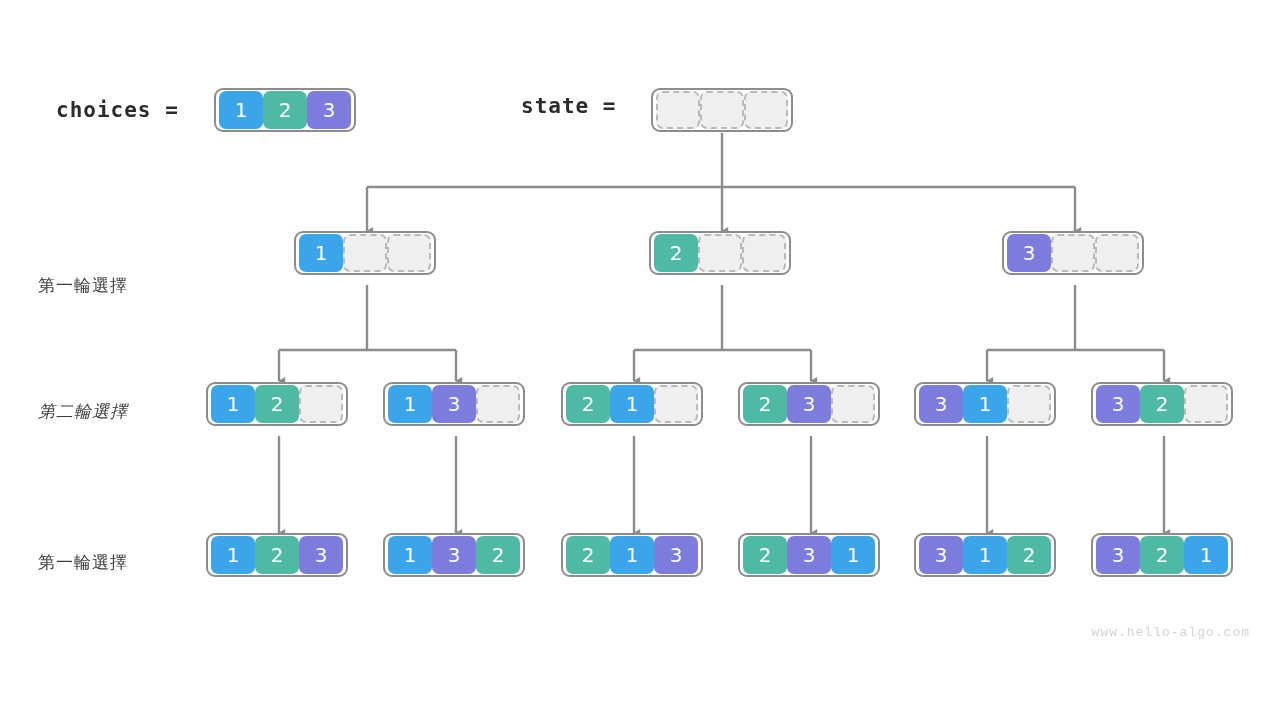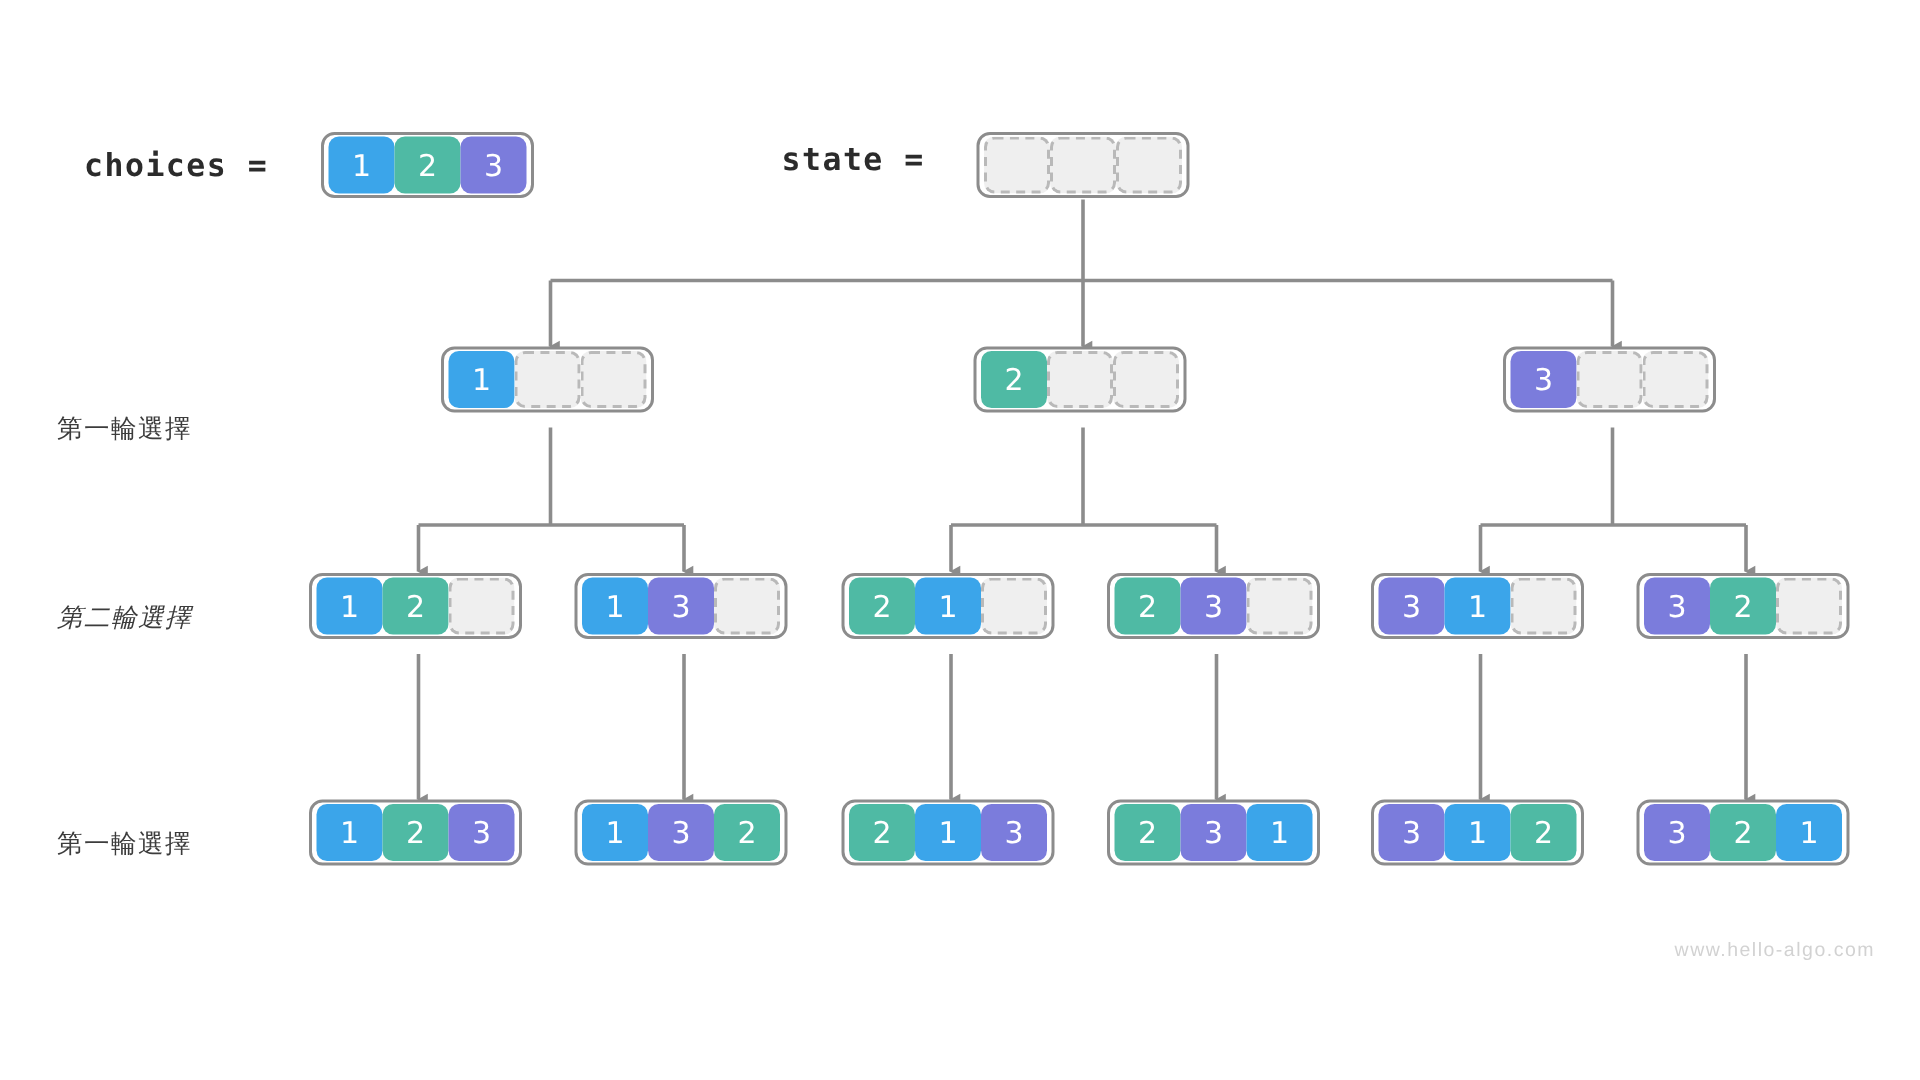--- a/index.html
+++ b/index.html
@@ -85,21 +85,21 @@
   }
   .cell.v1 { background: #3ba5ea; }
   .cell.v2 { background: #4fbaa4; }
   .cell.v3 { background: #7b7cdc; }
 
   
   #watermark {
     position: absolute;
     right: 30px;
     bottom: 32px;
-    font-family: Liberation Sans, sans-serif;
+    font-family: Liberation Mono, monospace;
     font-size: 13px;
     color: #d2d2d2;
     letter-spacing: 1px;
     white-space: nowrap;
   }
 </style>
 </head>
 <body>
 
 <div id="stage">

